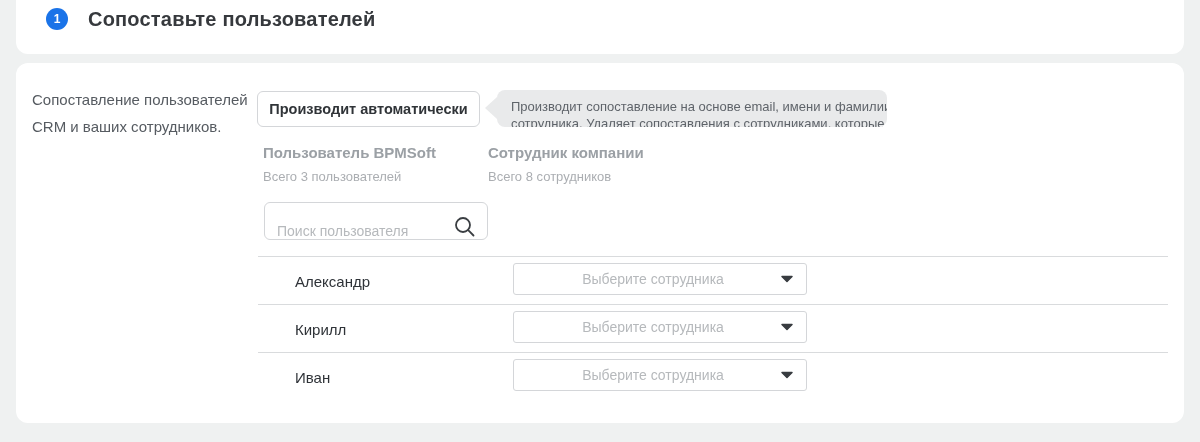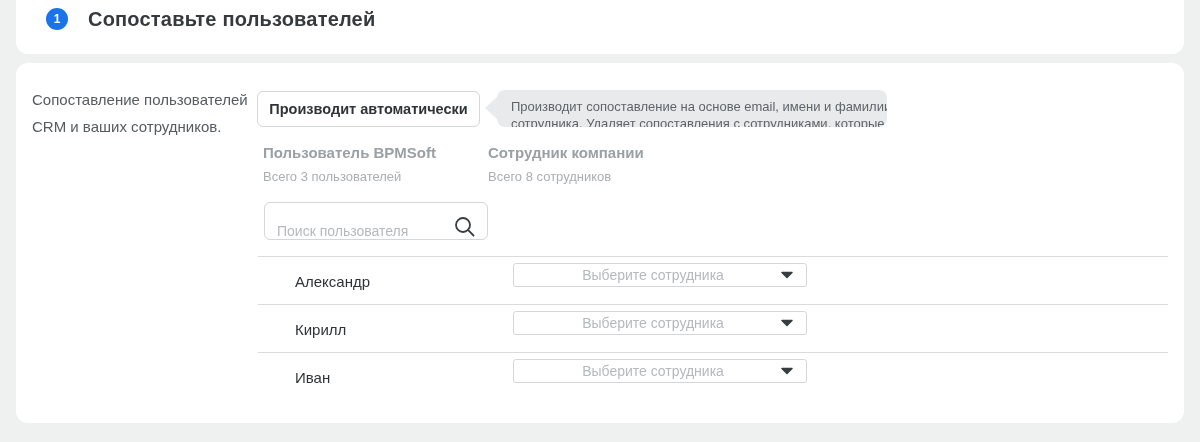--- a/index.html
+++ b/index.html
@@ -91,21 +91,21 @@
     border-top:1px solid #d9dbdd;
     text-align:center;
   }
   .user-name {
     position:absolute; left:37px; top:0; height:48px;
     display:flex; align-items:center;
     font-size:15px; color:#2f3338;
   }
   .employee-select {
     position:absolute; left:255px; top:6px;
-    width:294px; height:24px;
+    width:294px; height:32px;
     border:1px solid #d4d6d9; border-radius:3px;
     background:#fff;
     display:flex; align-items:center;
     padding:0 12px;
     cursor:pointer;
   }
   .select-placeholder {
     flex:1; font-size:14px; color:#b6b9bc;
     white-space:nowrap; overflow:hidden;
   }

